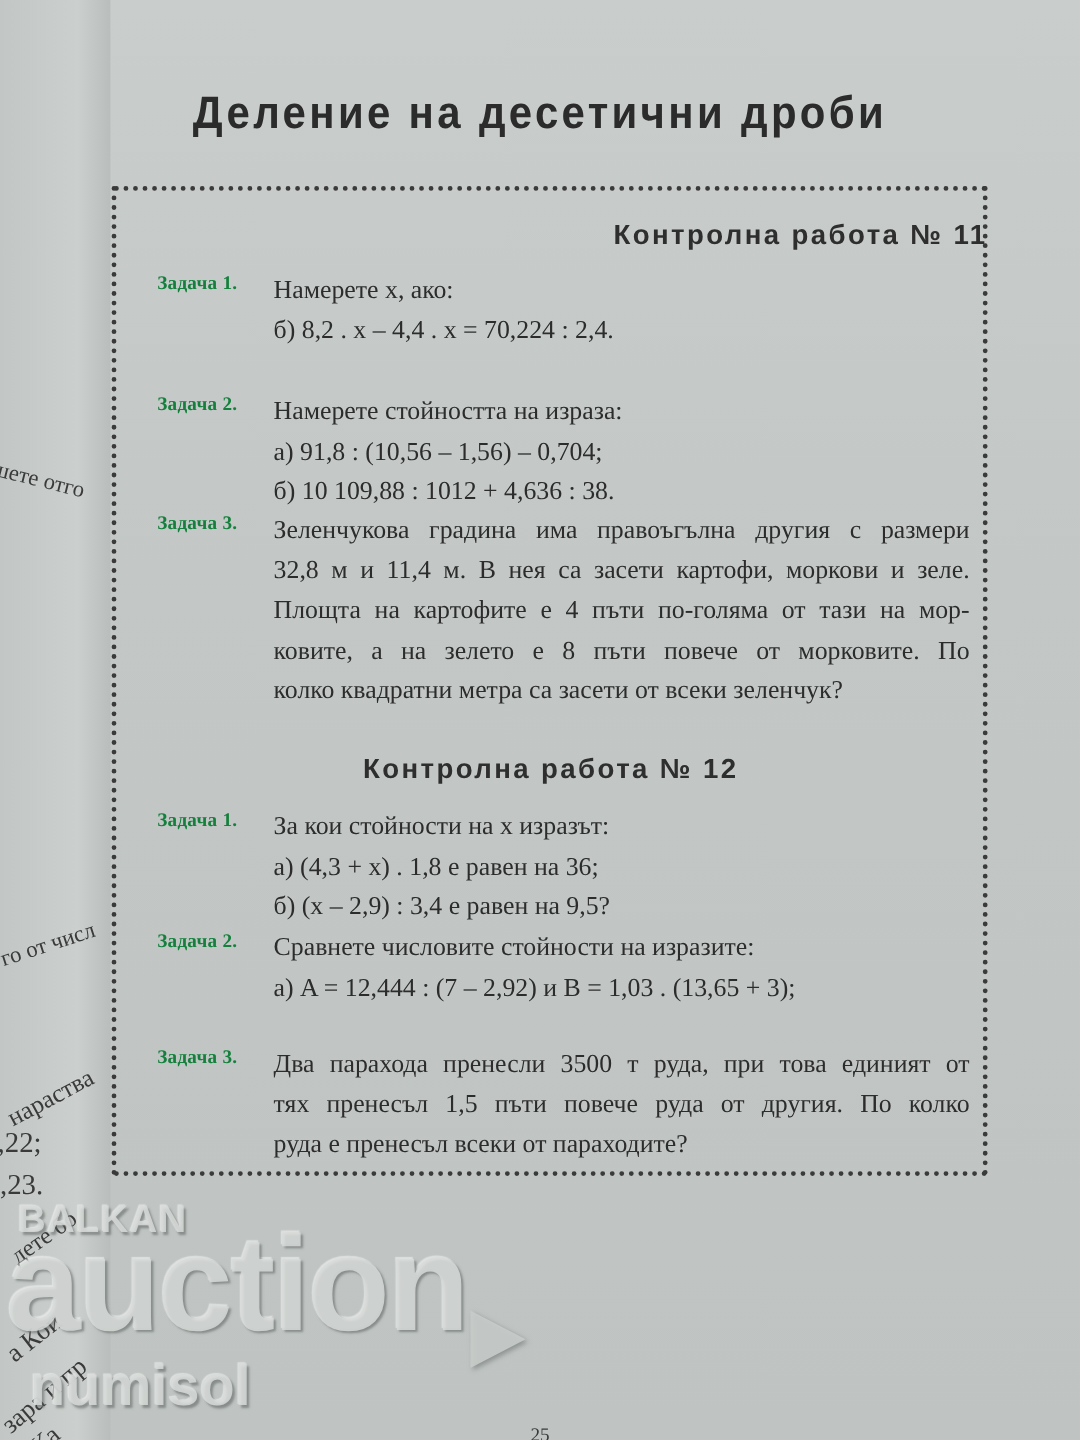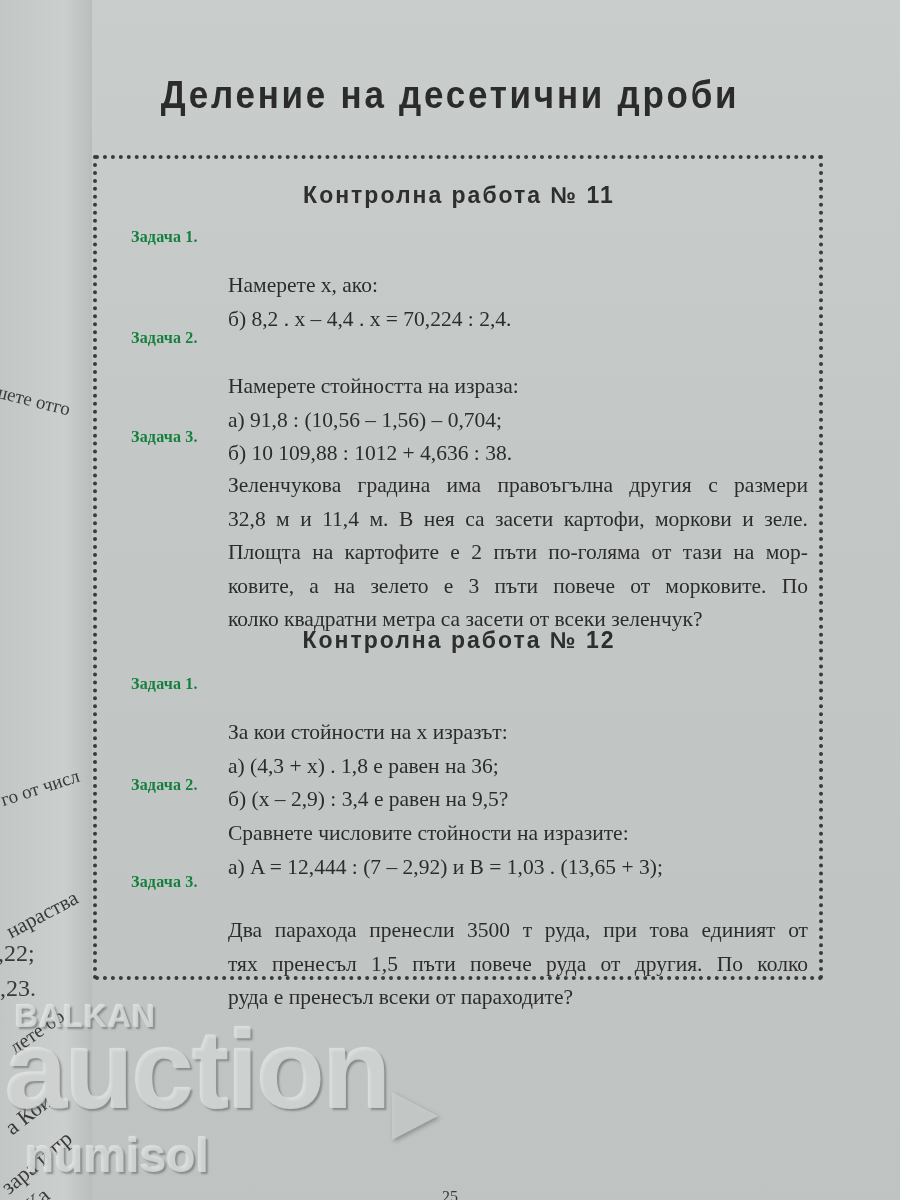--- a/index.html
+++ b/index.html
@@ -92,21 +92,20 @@
       color: #15803d;
       letter-spacing: 0.2px;
     }
     .task-body {
       position: absolute;
       left: 113px;
       width: 580px;
       font-size: 21.5px;
       line-height: 33.5px;
       color: #2c2c2c;
-      margin-top: 44px;
     }
     .task-body .line {
       display: block;
       white-space: nowrap;
     }
     .task-body .justified {
       text-align: justify;
       text-align-last: justify;
       white-space: normal;
     }
@@ -172,21 +171,21 @@
   <span class="bleed" style="left:0px; top:1120px; font-size:22px; transform: rotate(-38deg);">а Кои</span>
   <span class="bleed" style="left:-4px; top:1180px; font-size:22px; transform: rotate(-40deg);">зара и пр</span>
   <span class="bleed" style="left:20px; top:1198px; font-size:22px; transform: rotate(-40deg);">Ка</span>
 </div>
 
 <div class="page-title">Деление на десетични дроби</div>
 
 <div class="box"></div>
 <div class="box-left-dots"></div>
 
-<div class="section-title" style="top:182px;">Контролна работа № 11</div>
+<div class="section-title" style="top:182px;text-align:right;">Контролна работа № 11</div>
 
 <div class="task" style="top:225px;">
   <span class="task-label">Задача 1.</span>
   <div class="task-body">
     <span class="line">Намерете x, ако:</span>
     <span class="line">б) 8,2 . x – 4,4 . x = 70,224 : 2,4.</span>
   </div>
 </div>
 
 <div class="task" style="top:326px;">
@@ -196,22 +195,22 @@
     <span class="line">а) 91,8 : (10,56 – 1,56) – 0,704;</span>
     <span class="line">б) 10 109,88 : 1012 + 4,636 : 38.</span>
   </div>
 </div>
 
 <div class="task" style="top:425px;">
   <span class="task-label">Задача 3.</span>
   <div class="task-body">
     <span class="line justified">Зеленчукова градина има правоъгълна другия с размери</span>
     <span class="line justified">32,8 м и 11,4 м. В нея са засети картофи, моркови и зеле.</span>
-    <span class="line justified">Площта на картофите е 2 пъти по-голяма от тази на мор-</span>
-    <span class="line justified">ковите, а на зелето е 3 пъти повече от морковите. По</span>
+    <span class="line justified">Площта на картофите е 4 пъти по-голяма от тази на мор-</span>
+    <span class="line justified">ковите, а на зелето е 8 пъти повече от морковите. По</span>
     <span class="line last">колко квадратни метра са засети от всеки зеленчук?</span>
   </div>
 </div>
 
 <div class="section-title" style="top:627px;">Контролна работа № 12</div>
 
 <div class="task" style="top:672px;">
   <span class="task-label">Задача 1.</span>
   <div class="task-body">
     <span class="line">За кои стойности на x изразът:</span>

